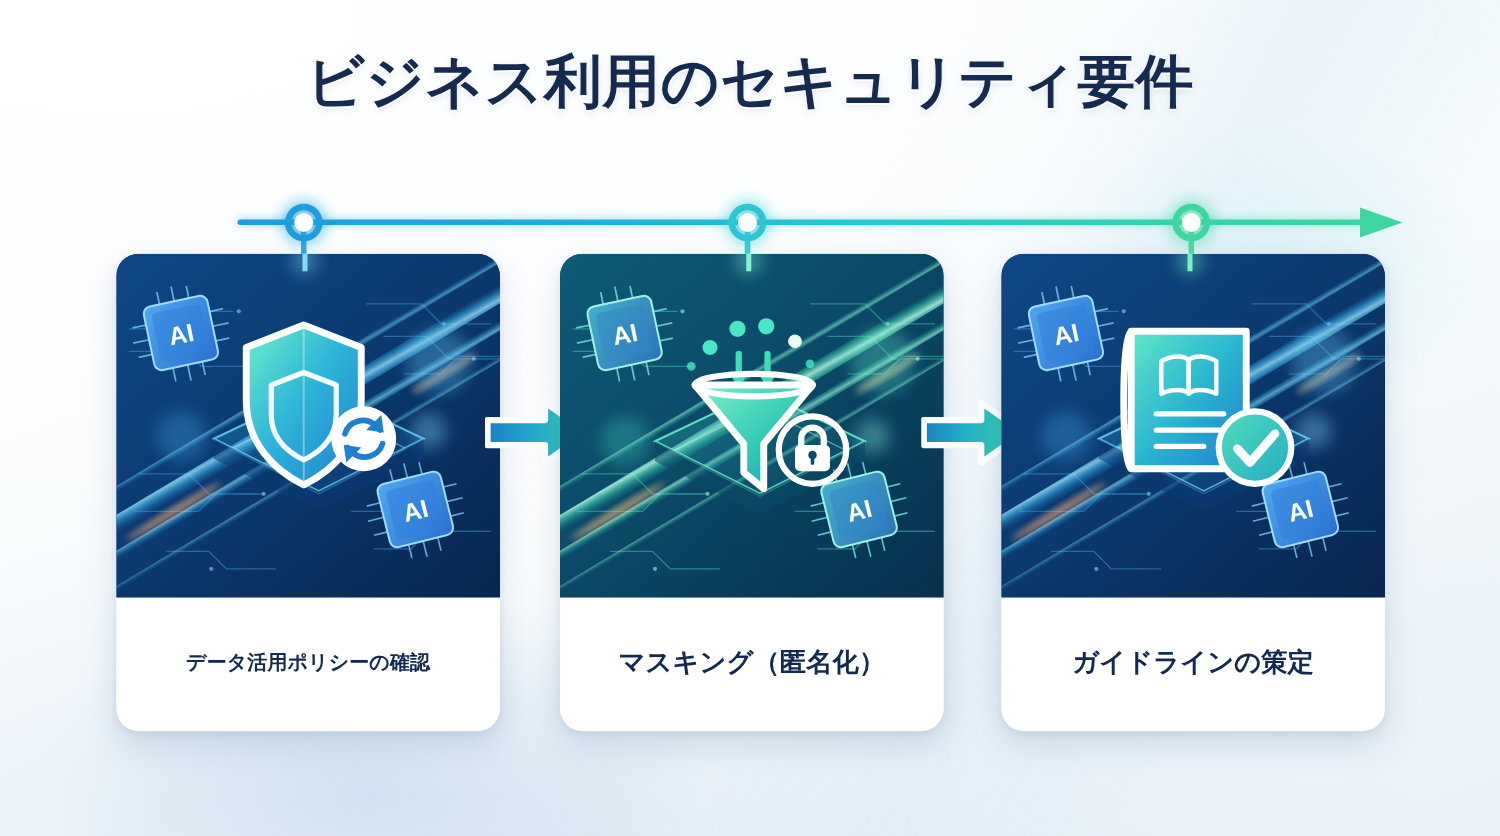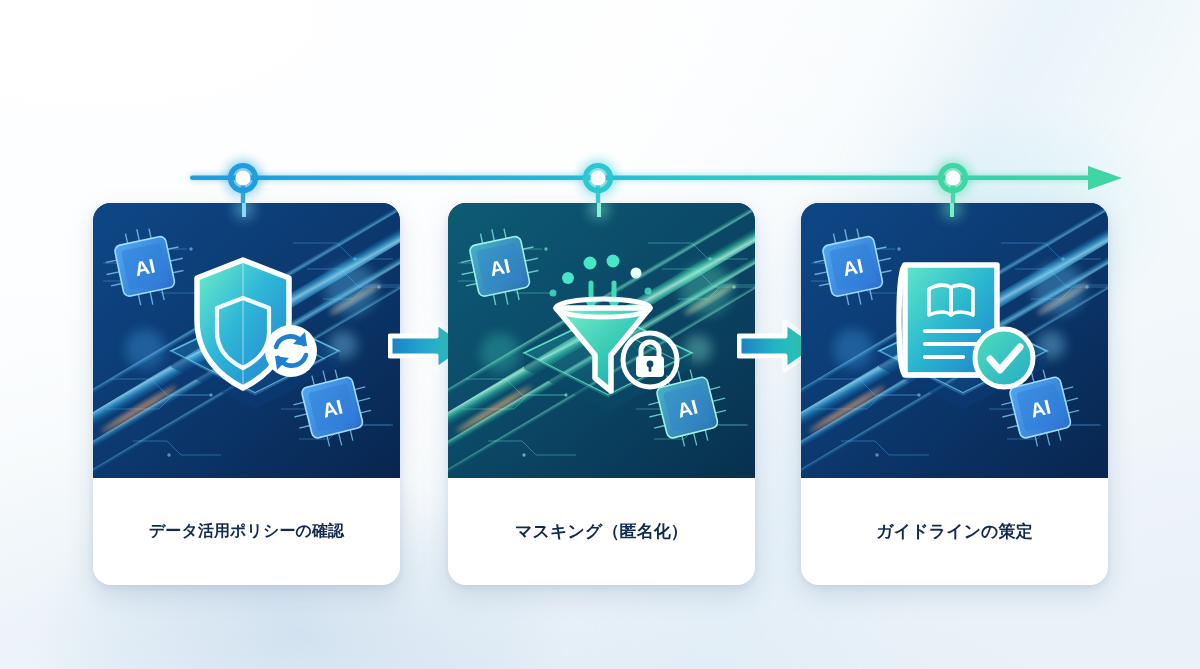--- a/index.html
+++ b/index.html
@@ -54,37 +54,38 @@
   .card{
     position:absolute;top:0;border-radius:18px;overflow:hidden;
     background:#ffffff;
     box-shadow:0 10px 26px rgba(96,126,160,.20), 0 2px 6px rgba(96,126,160,.14);
   }
   .card-media{position:relative;width:100%;height:275px;overflow:hidden;background:#0d3a74;}
   .card-media svg{position:absolute;inset:0;display:block;width:100%;height:100%;}
   .card-label{
     display:flex;align-items:center;justify-content:center;text-align:center;
     height:107px;padding:0 14px;box-sizing:border-box;
-    font-size:17px;font-weight:800;line-height:1.28;color:#132a50;
+    font-size:21px;font-weight:800;line-height:1.28;color:#132a50;
     letter-spacing:.005em;
   }
   .card-label.two-line{font-size:16px;}
 
   
   .step-arrow{position:absolute;top:112px;width:84px;height:62px;}
   .step-arrow svg{display:block;width:100%;height:100%;}
 </style>
 </head>
 <body>
 
 <div class="stage">
   <div class="bg-sheen"></div>
   <div class="bg-blue-glow"></div>
   <div class="bg-cyan-glow"></div>
 
+  <div class="title">ビジネス利用のセキュリティ要件</div>
 
   <div class="timeline">
     <svg viewBox="0 0 1200 64" width="1200" height="64" xmlns="http://www.w3.org/2000/svg">
       <defs>
         <linearGradient id="tlGrad" x1="0" y1="0" x2="1" y2="0">
           <stop offset="0%" stop-color="#1f9ede"></stop>
           <stop offset="28%" stop-color="#21a9dd"></stop>
           <stop offset="55%" stop-color="#2bc7d2"></stop>
           <stop offset="82%" stop-color="#37d2ae"></stop>
           <stop offset="100%" stop-color="#3ed6a2"></stop>

